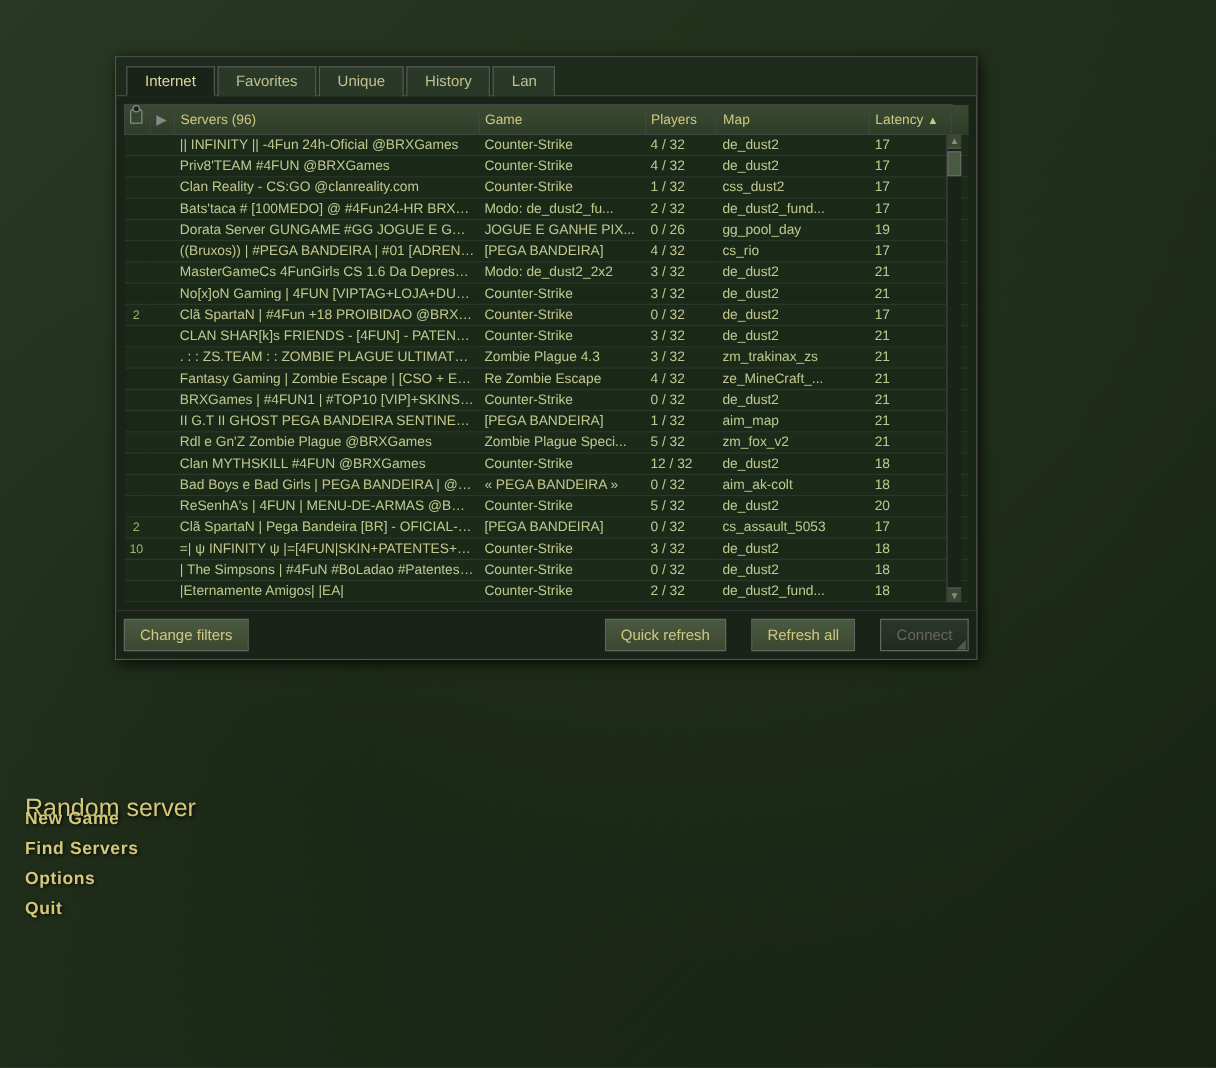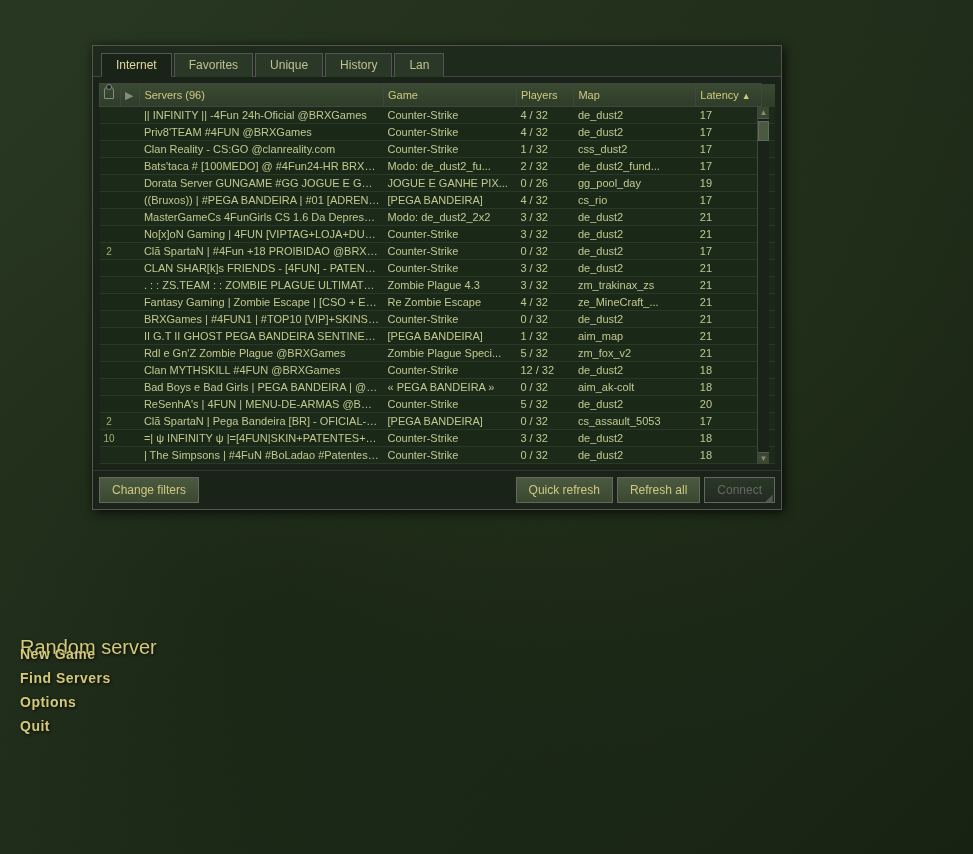--- a/index.html
+++ b/index.html
@@ -242,21 +242,21 @@
       height: 20px;
       background: #4a5a40;
       border: 1px solid #666;
       margin-top: 2px;
     }
 
     
     .button-row {
       padding: 6px;
       display: flex;
-      gap: 4px;
+      gap: 20px;
       align-items: center;
       border-top: 1px solid #333;
       background: #1a2318;
     }
 
     .btn {
       padding: 5px 12px;
       background: linear-gradient(180deg, #4a5a40 0%, #3a4830 100%);
       border: 1px solid #666;
       color: #d0c880;
@@ -560,20 +560,30 @@
             <tr>
               <td class="row-num"></td>
               <td style="text-align: center; color: rgb(102, 102, 102);"></td>
               <td style="max-width: 220px; overflow: hidden; white-space: nowrap; text-overflow: ellipsis;">| The Simpsons | #4FuN #BoLadao #Patentes #VIP #Skins #...</td>
               <td style="max-width: 120px; overflow: hidden; white-space: nowrap; text-overflow: ellipsis;">Counter-Strike</td>
               <td>0 / 32</td>
               <td style="max-width: 100px; overflow: hidden; white-space: nowrap; text-overflow: ellipsis;">de_dust2</td>
               <td>18</td>
               <td style="width: 12px;"></td>
             </tr>
+            <tr>
+              <td class="row-num"></td>
+              <td style="text-align: center; color: rgb(102, 102, 102);"></td>
+              <td style="max-width: 220px; overflow: hidden; white-space: nowrap; text-overflow: ellipsis;">|Eternamente Amigos| |EA|</td>
+              <td style="max-width: 120px; overflow: hidden; white-space: nowrap; text-overflow: ellipsis;">Counter-Strike</td>
+              <td>2 / 32</td>
+              <td style="max-width: 100px; overflow: hidden; white-space: nowrap; text-overflow: ellipsis;">de_dust2_fund...</td>
+              <td>18</td>
+              <td style="width: 12px;"></td>
+            </tr>
           </tbody>
       </table>
 
       <div class="scrollbar" style="position:absolute;right:6px;top:24px;width:12px;height:calc(100% - 24px);">
         <div class="scrollbar-up">▲</div>
         <div class="scrollbar-thumb"></div>
         <div class="scrollbar-down">▼</div>
       </div>
     </div>
   </div>

